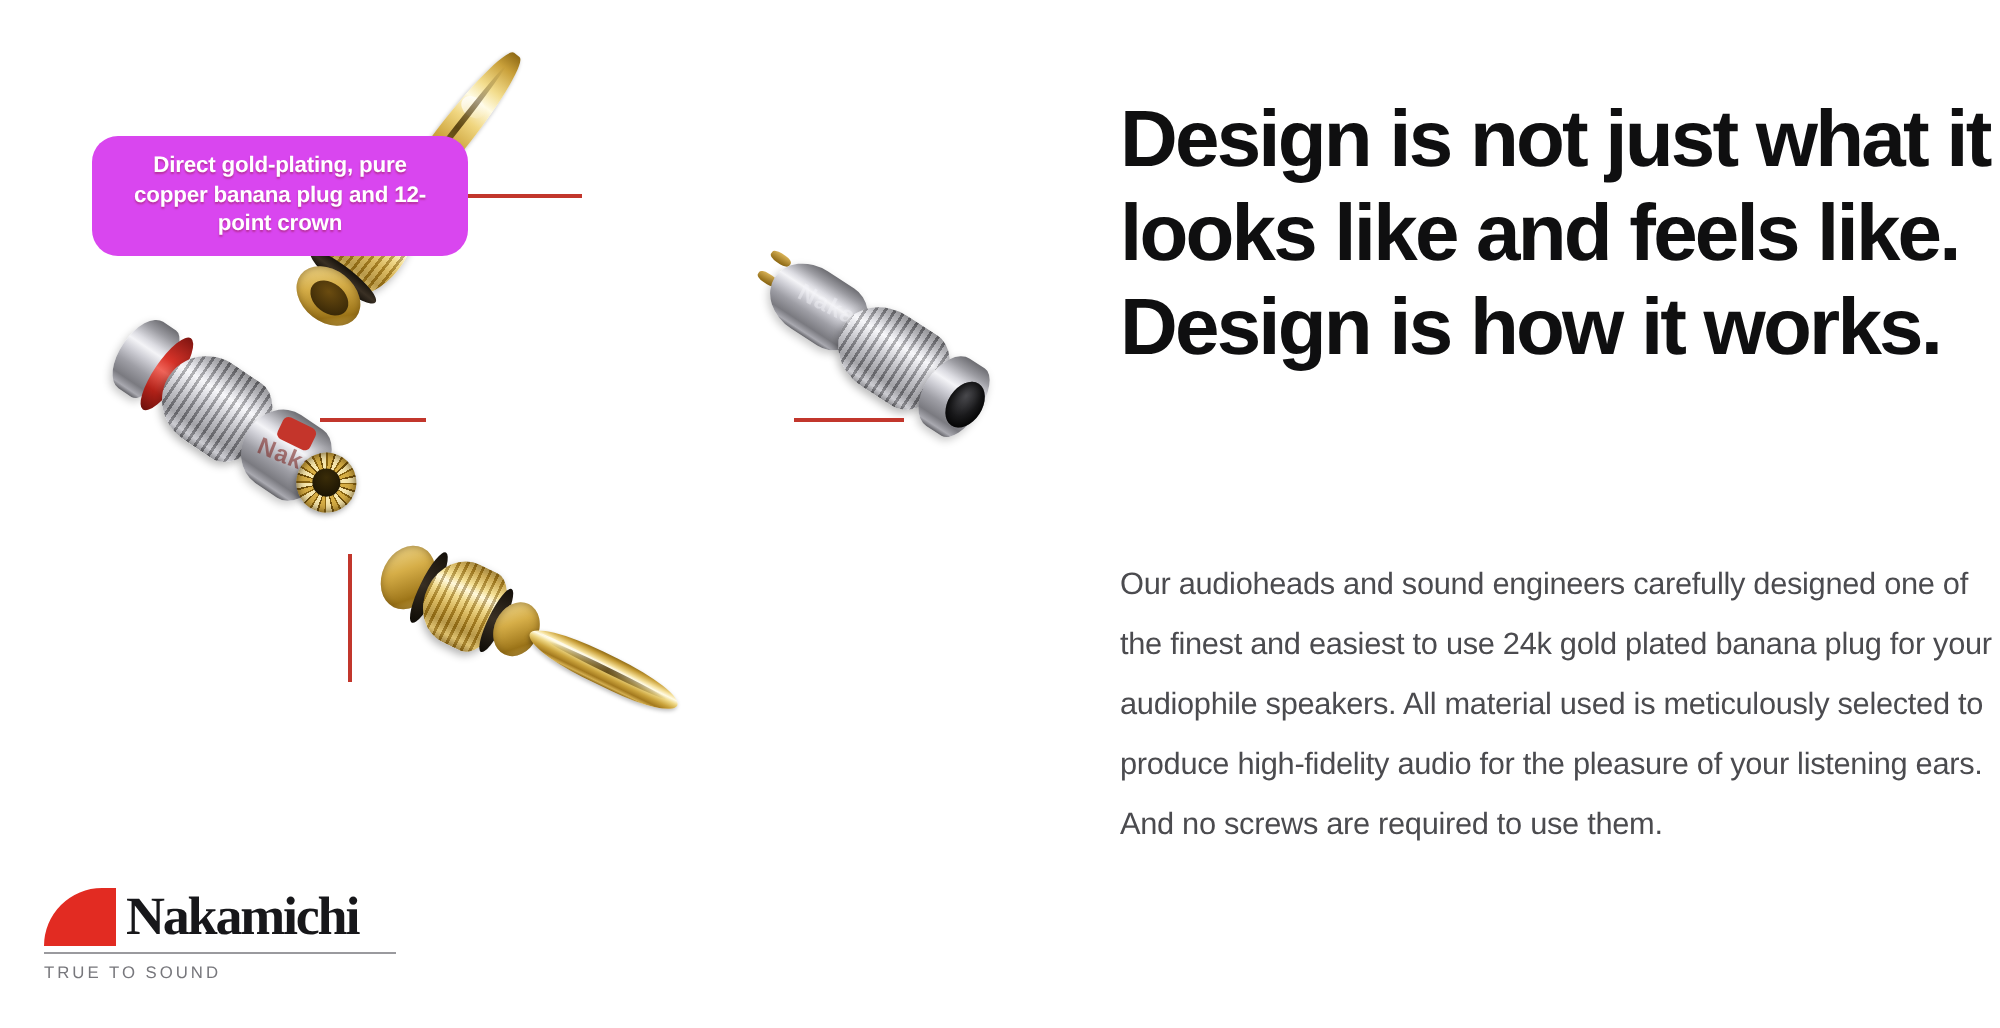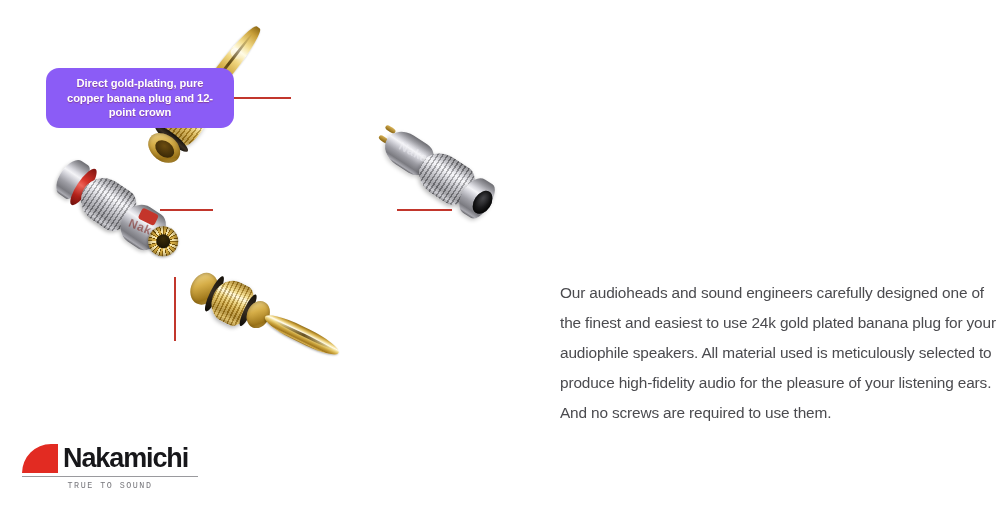--- a/index.html
+++ b/index.html
@@ -131,21 +131,21 @@
   .brand-mark.light { color: rgba(245,245,250,.42); }
   .prong {
     position: absolute;
     border-radius: 40%;
     background: linear-gradient(to bottom, #d8b257, #8c6712);
   }
 
   
   .callout {
     position: absolute;
-    background: #8b5cf6;
+    background: #d946ef;
     color: #ffffff;
     border-radius: 13px;
     font-weight: bold;
     font-size: 11.2px;
     line-height: 14.6px;
     text-align: center;
     display: flex;
     align-items: center;
     justify-content: center;
     padding: 7px 12px;
@@ -167,21 +167,21 @@
     left: 0; top: 82px; width: 120px;
     text-align: center;
     font-size: 12.5px;
     font-weight: bold;
     color: #2b2b2b;
     letter-spacing: -0.1px;
   }
 
   
   #logo-block { position: absolute; left: 22px; top: 444px; width: 176px; }
-  #logo-row { display: flex; align-items: center; }
+  #logo-row { display: flex; align-items: center; font-family: Liberation Serif, serif; }
   #logo-mark {
     width: 36px; height: 29px;
     flex: 0 0 auto;
     margin-right: 5px;
   }
   #logo-wordmark {
     font-size: 27px;
     font-weight: bold;
     color: #17171a;
     letter-spacing: -1.1px;
@@ -189,25 +189,23 @@
   }
   #logo-rule {
     margin-top: 3px;
     height: 1px;
     background: #9a9a9e;
     width: 176px;
   }
   #logo-tagline {
     margin-top: 4px;
     width: 176px;
-    text-align: center;
     font-size: 8.4px;
     color: #77777c;
     letter-spacing: 1.5px;
-    font-family: Liberation Mono, monospace;
   }
 
   
   #text-panel {
     position: absolute;
     left: 560px; top: 0;
     width: 440px; height: 514px;
   }
   #headline {
     position: absolute;
@@ -309,14 +307,15 @@
       </svg>
       <div id="logo-wordmark">Nakamichi</div>
     </div>
     <div id="logo-rule"></div>
     <div id="logo-tagline">TRUE TO SOUND</div>
   </div>
 
 </div>
 
 <div id="text-panel">
+  <h1 id="headline">Design is not just what it looks like and feels like. Design is how it works.</h1>
   <p id="body-copy">Our audioheads and sound engineers carefully designed one of the finest and easiest to use 24k gold plated banana plug for your audiophile speakers. All material used is meticulously selected to produce high-fidelity audio for the pleasure of your listening ears. And no screws are required to use them.</p>
 </div>
 
 </body></html>

